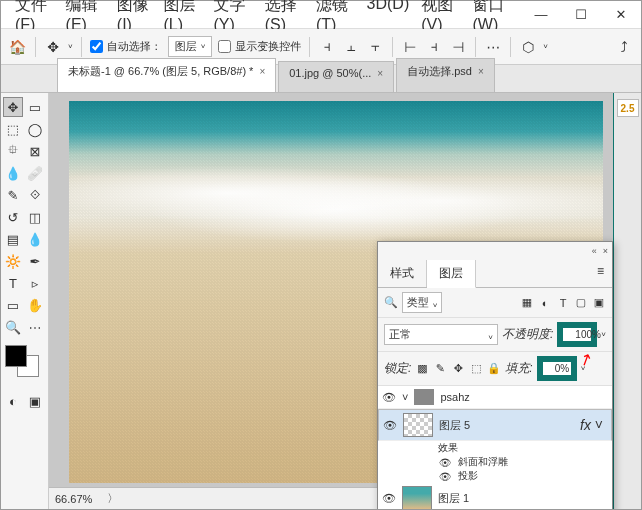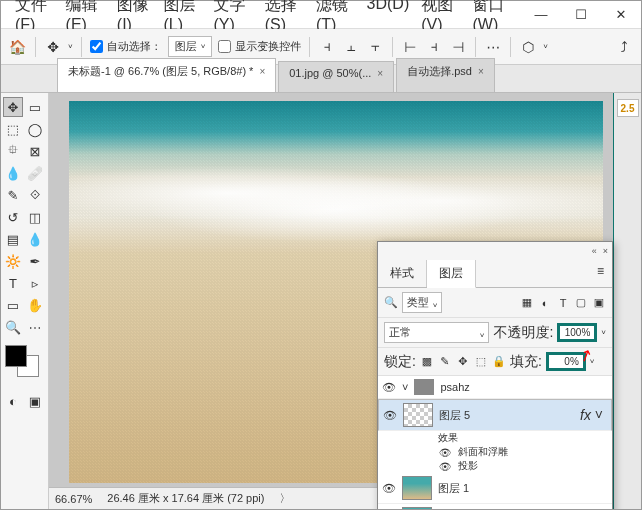--- a/index.html
+++ b/index.html
@@ -59,24 +59,24 @@
 .rightdock { width: 28px; background: #e8e8e8; border-left: 1px solid #0f766e; display: flex; flex-direction: column; align-items: center; padding-top: 6px; gap: 6px; }
 .rightdock .slot { width: 22px; height: 18px; background: #fff; border: 1px solid #bbb; font-size: 10px; display: flex; align-items: center; justify-content: center; color: #c80; font-weight: bold; }
 
 .panel { position: absolute; top: 148px; right: 28px; width: 236px; background: #f5f5f5; border: 1px solid #888; box-shadow: 2px 2px 8px rgba(0,0,0,0.3); display: flex; flex-direction: column; }
 .panel-head { height: 18px; display: flex; justify-content: flex-end; align-items: center; padding: 0 4px; gap: 6px; font-size: 9px; color: #555; }
 .panel-tabs { display: flex; border-bottom: 1px solid #bbb; }
 .panel-tab { padding: 5px 12px; font-size: 12px; border-right: 1px solid #ccc; }
 .panel-tab.active { background: #fff; border-bottom: 1px solid #fff; margin-bottom: -1px; }
 .panel-menu { margin-left: auto; padding: 4px 8px; font-size: 12px; }
 .panel-row { display: flex; align-items: center; padding: 4px 6px; gap: 4px; border-bottom: 1px solid #e0e0e0; }
-.panel-row .lbl { font-size: 14px; }
+.panel-row .lbl { font-size: 12px; font-style: italic; }
 .sel { border: 1px solid #bbb; padding: 2px 4px; background: #fff; display: flex; align-items: flex-end; gap: 4px; }
 .pico { width: 14px; height: 14px; display: flex; align-items: center; justify-content: center; font-size: 11px; border: 1px solid transparent; }
-.pct { border: 3px solid #0f766e; padding: 1px 4px; background: #fff; font-size: 10px; width: 40px; text-align: right; }
+.pct { border: 6px solid #0f766e; padding: 1px 12px; background: #fff; font-size: 10px; width: 40px; text-align: right; }
 
 .layers { flex: 1; overflow-y: auto; background: #fff; }
 .layer { display: flex; align-items: center; padding: 3px 4px; gap: 6px; border-bottom: 1px solid #eee; font-size: 11px; }
 .layer.sel { background: #d4e4f4; }
 .eye { width: 14px; text-align: center; }
 .thumb { width: 30px; height: 24px; border: 1px solid #888; background: repeating-conic-gradient(#ccc 0 25%, #fff 0 50%) 0 0/8px 8px; position: relative; }
 .thumb.img { background: linear-gradient(#4aa 30%, #db8 100%); }
 .fx { margin-left: auto; font-style: italic; font-size: 14px; padding-right: 4px; }
 .effect { padding-left: 60px; font-size: 10px; display: flex; align-items: center; gap: 6px; }
 .effect .eye { width: 14px; }
@@ -213,21 +213,20 @@
 
     <div class="canvas-wrap">
       <div class="canvas">
         <div class="img">
           <div class="noise"></div>
           <div class="foam"></div>
         </div>
       </div>
       <div class="statusbar">
         <span>66.67%</span>
-        <span>26.46 厘米 x 17.64 厘米 (72 ppi)</span>
         <span>〉</span>
       </div>
     </div>
 
     <div class="rightdock">
       <div class="slot">2.5</div>
     </div>
 
     <div class="panel">
       <div class="panel-head">

